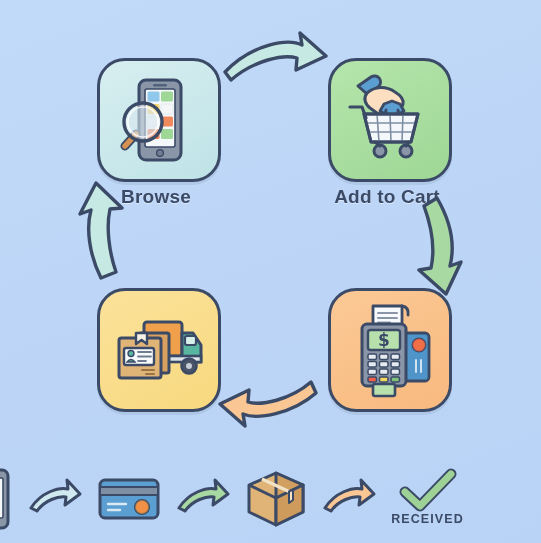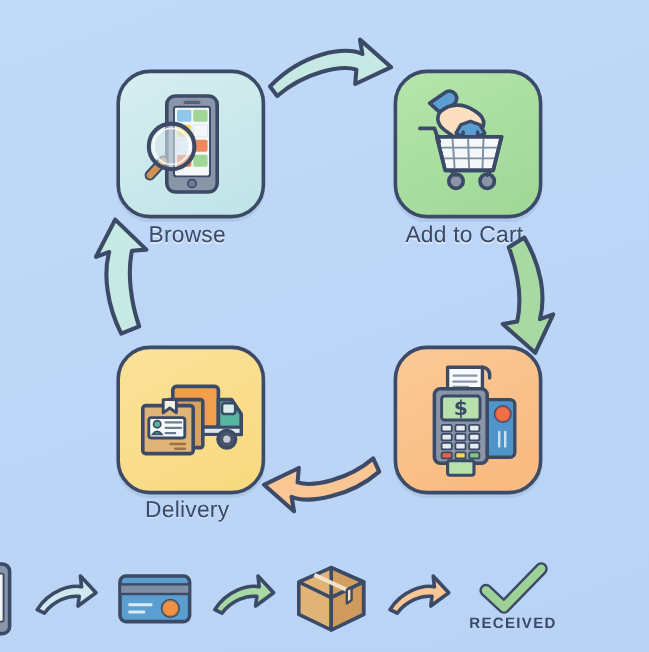--- a/index.html
+++ b/index.html
@@ -21,21 +21,21 @@
     display:flex;align-items:center;justify-content:center;
   }
   .tile .art{position:relative;width:100px;height:100px;}
   .tile-browse{left:97px;top:58px;background:linear-gradient(150deg,#d7eef0,#bfe3e7);}
   .tile-cart{left:328px;top:58px;background:linear-gradient(150deg,#b5e5ab,#9ed796);}
   .tile-pay{left:328px;top:288px;background:linear-gradient(150deg,#fbc996,#f8b97e);}
   .tile-delivery{left:97px;top:288px;background:linear-gradient(150deg,#fbe29a,#f8d97f);}
 
   .tile-label{
     position:absolute;width:170px;text-align:center;
-    font-size:19px;font-weight:normal;color:#3b4a66;
+    font-size:19px;font-weight:bold;color:#3b4a66;
     letter-spacing:.2px;
     text-shadow:0 1px 0 rgba(255,255,255,.45);
   }
   .lbl-browse{left:71px;top:186px;}
   .lbl-cart{left:302px;top:186px;}
   .lbl-pay{left:302px;top:415px;}
   .lbl-delivery{left:71px;top:415px;}
 
   
   svg{display:block;overflow:visible;}
@@ -187,21 +187,20 @@
           <line x1="29" y1="56.5" x2="42" y2="56.5"></line>
           <line x1="29" y1="61" x2="37" y2="61"></line>
         </g>
         <g stroke="#9a7442" stroke-width="2" stroke-linecap="round">
           <line x1="33" y1="70" x2="45" y2="70"></line>
           <line x1="37" y1="74" x2="45" y2="74"></line>
         </g>
       </svg>
     </div>
   </div>
-  <div class="tile-label lbl-delivery">Delivery</div>
 
   <div class="arrow-layer">
     <svg width="541" height="543" viewBox="0 0 541 543">
 
       <g>
         <path d="M225 72 C252 44 288 38 302 45
                  L300 33 L326 56 L296 70 L297 58
                  C284 54 254 60 231 80 Z" fill="#c7e9e3" stroke="#3b4a66" stroke-width="3.4" stroke-linejoin="round"></path>
       </g>
 

